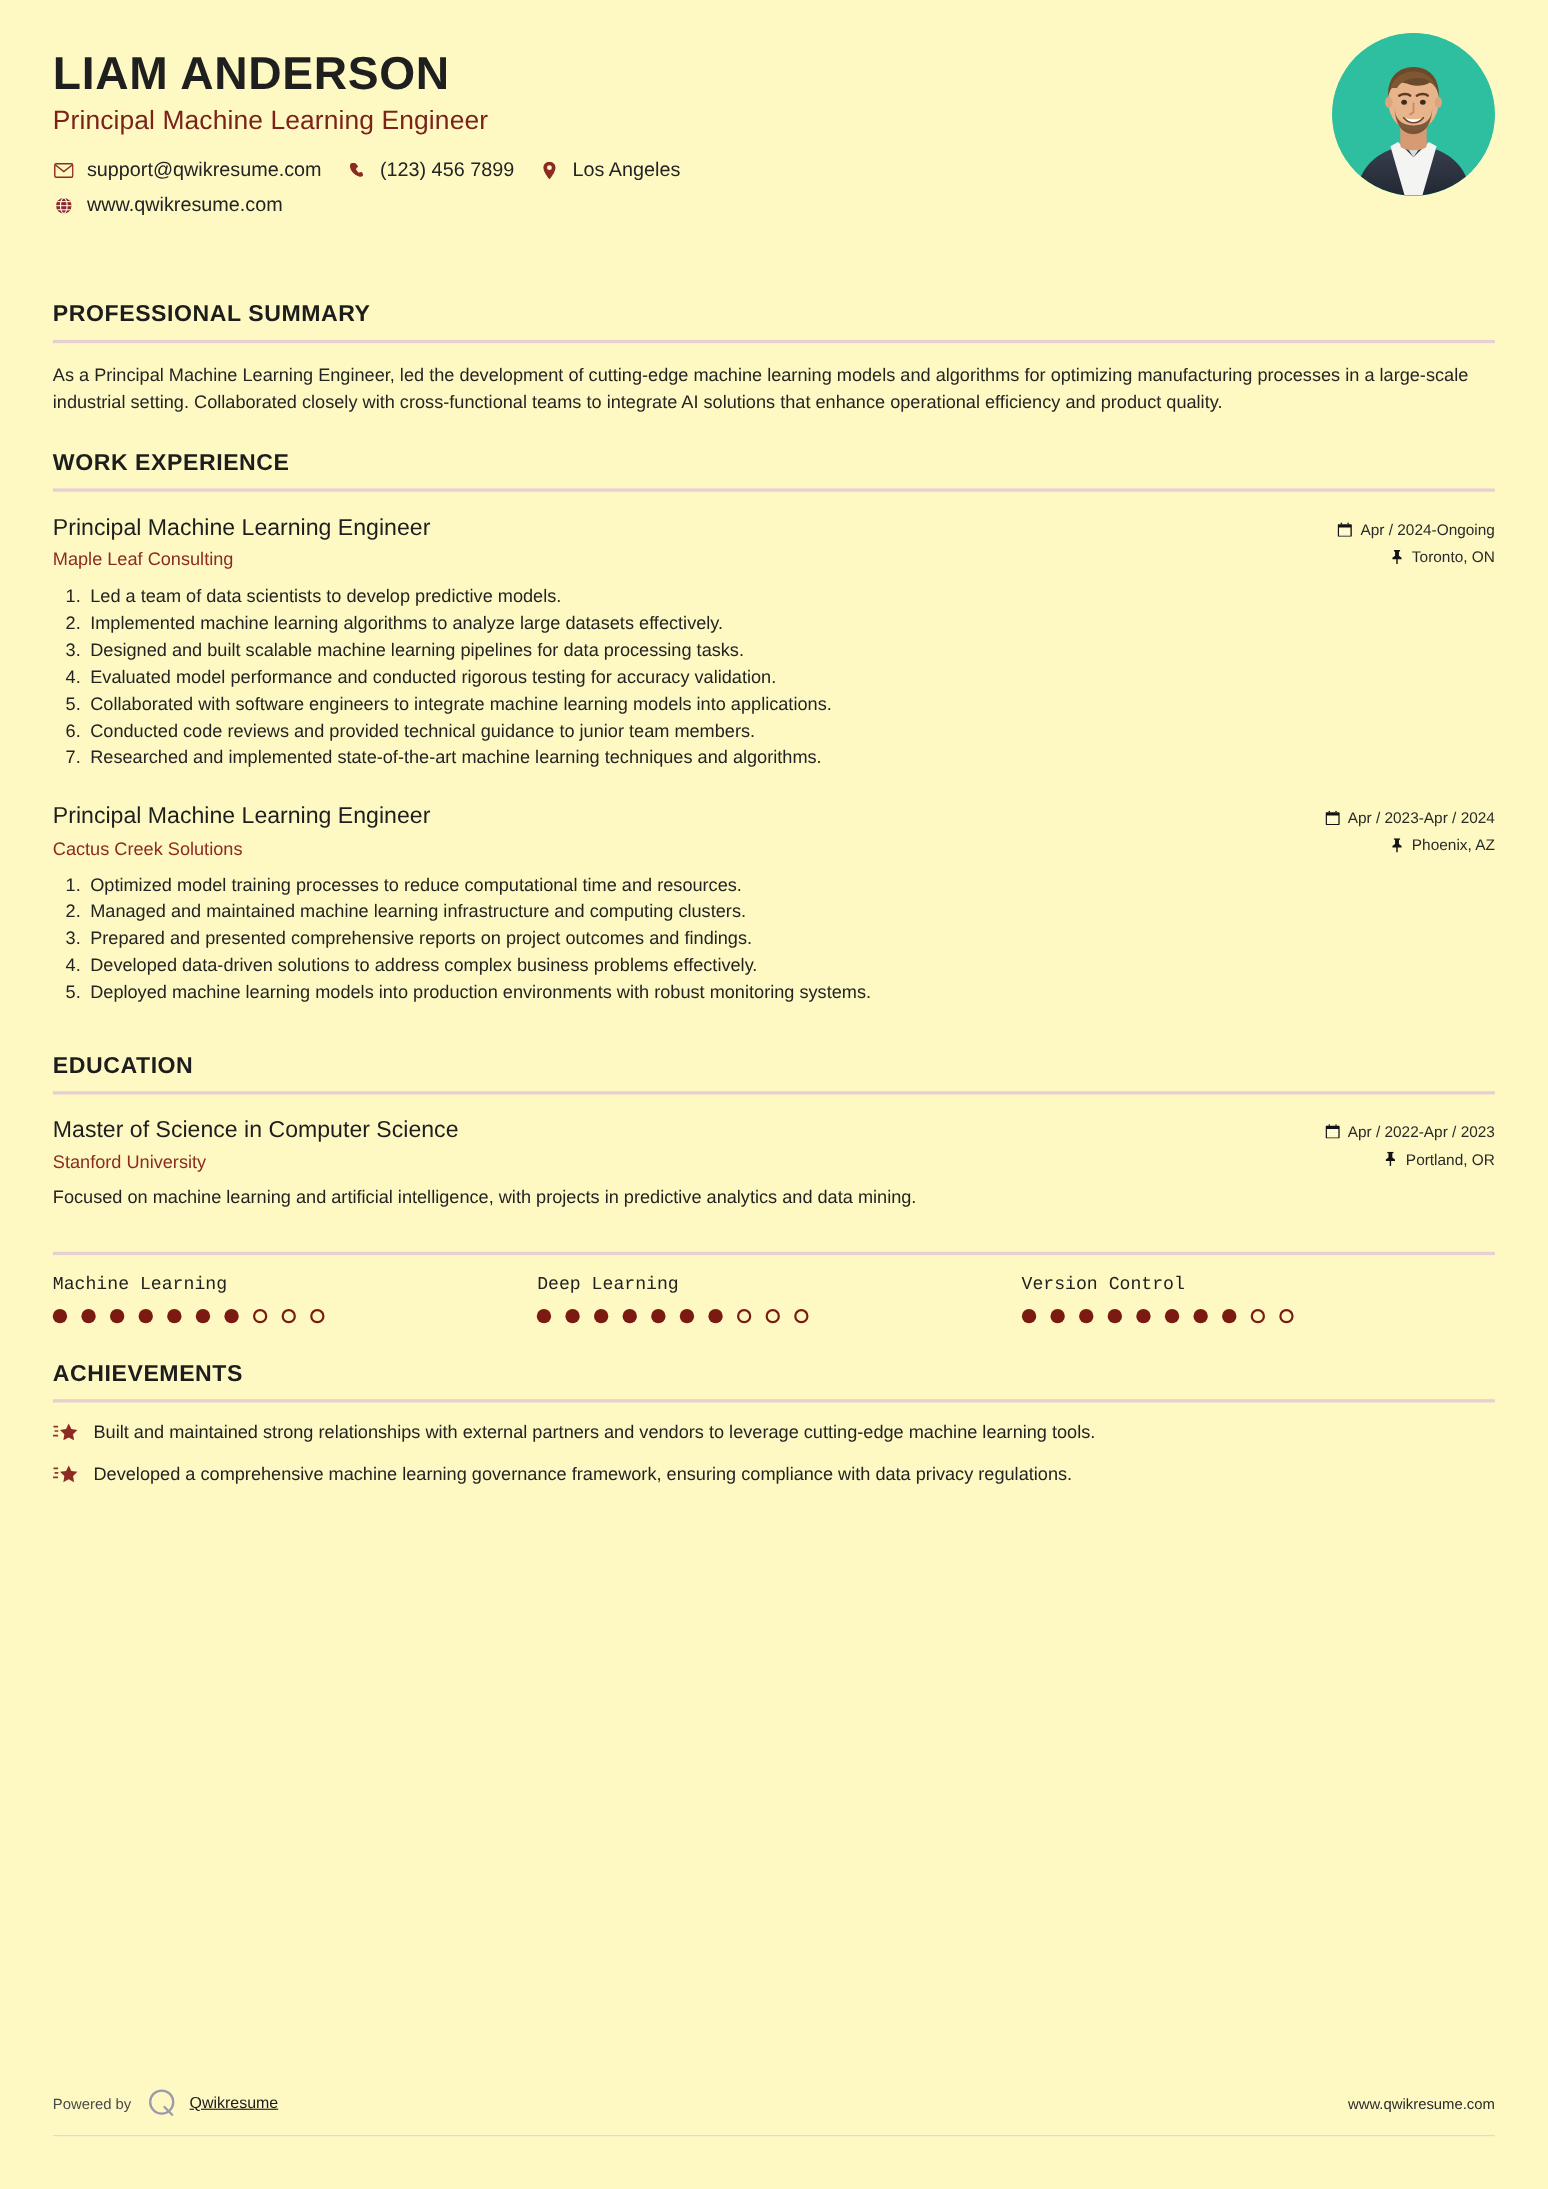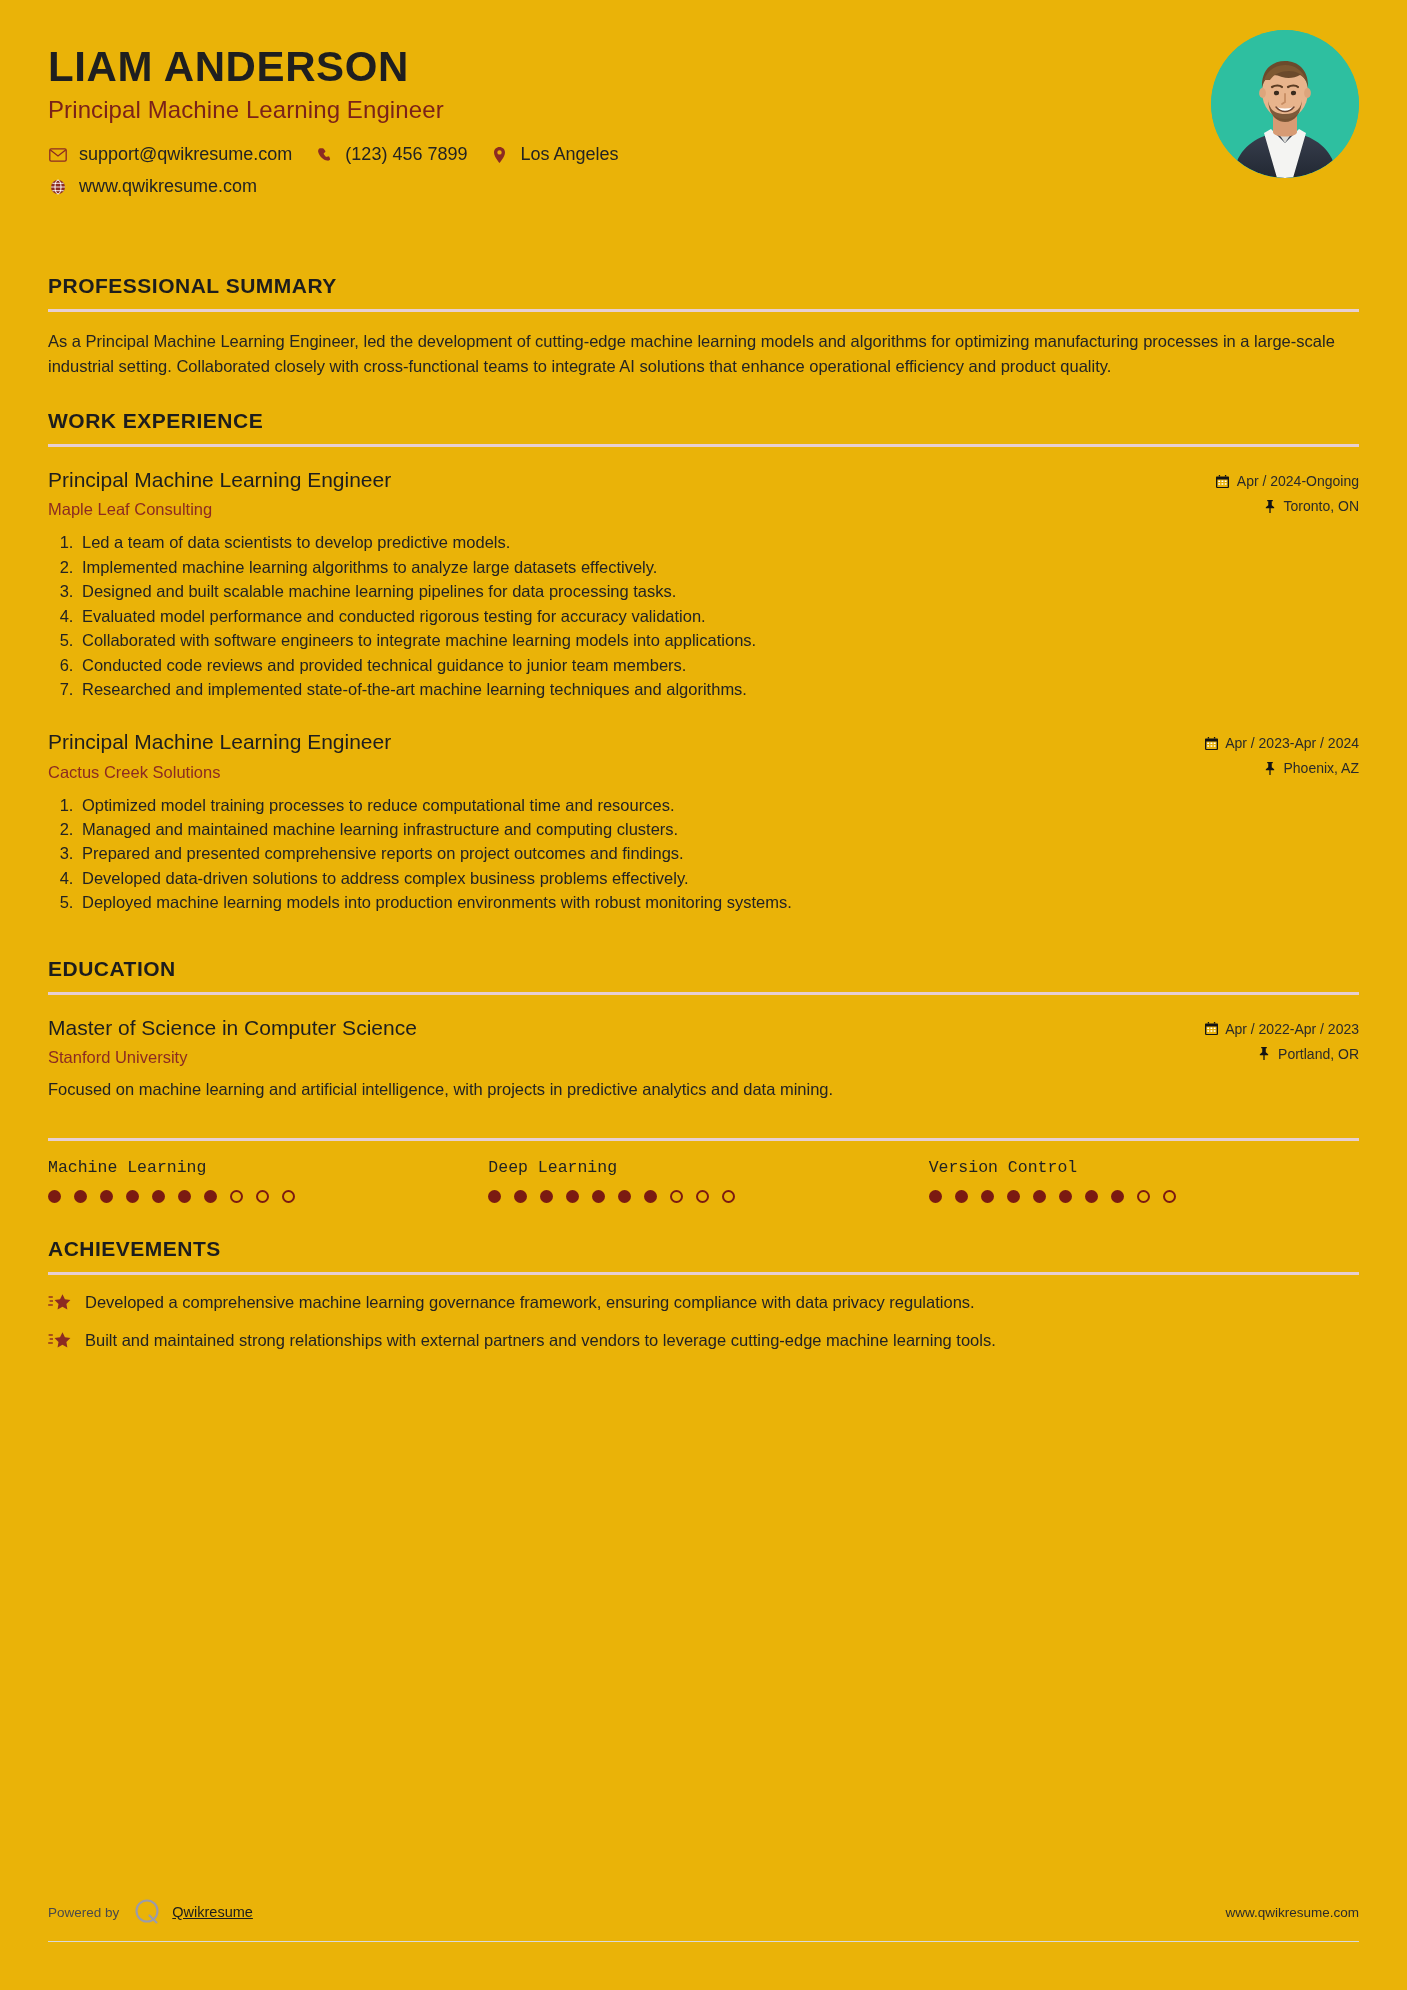--- a/index.html
+++ b/index.html
@@ -10,21 +10,21 @@
   body {
     font-family: "Liberation Sans", sans-serif;
     color: #1c1c1c;
     -webkit-font-smoothing: antialiased;
   }
   .page {
     position: relative;
     width: 1407px;
     height: 1990px;
     margin: 0 auto;
-    background: #eab308;
+    background: #fef9c3;
     box-sizing: border-box;
     overflow: hidden;
   }
   .inner {
     position: absolute;
     left: 48px;
     right: 48px;
     top: 0;
   }
 
@@ -545,30 +545,30 @@
       <div class="section-rule"></div>
 
       <div class="ach-list">
         <div class="ach-item">
           <span class="star-ic">
             <svg width="24" height="22" viewBox="0 0 24 22" fill="currentColor">
               <path d="M14.5 1.2l2.4 5 5.5.8-4 3.9.95 5.5-4.9-2.6-4.9 2.6.95-5.5-4-3.9 5.5-.8z"></path>
               <path d="M0.6 3.2h4.2v1.5H0.6zM1.6 7.2h3.4v1.5H1.6zM0.2 11.3h4.6v1.5H0.2z" opacity="0.95"></path>
             </svg>
           </span>
-          <div class="ach-text">Developed a comprehensive machine learning governance framework, ensuring compliance with data privacy regulations.</div>
+          <div class="ach-text">Built and maintained strong relationships with external partners and vendors to leverage cutting-edge machine learning tools.</div>
         </div>
         <div class="ach-item">
           <span class="star-ic">
             <svg width="24" height="22" viewBox="0 0 24 22" fill="currentColor">
               <path d="M14.5 1.2l2.4 5 5.5.8-4 3.9.95 5.5-4.9-2.6-4.9 2.6.95-5.5-4-3.9 5.5-.8z"></path>
               <path d="M0.6 3.2h4.2v1.5H0.6zM1.6 7.2h3.4v1.5H1.6zM0.2 11.3h4.6v1.5H0.2z" opacity="0.95"></path>
             </svg>
           </span>
-          <div class="ach-text">Built and maintained strong relationships with external partners and vendors to leverage cutting-edge machine learning tools.</div>
+          <div class="ach-text">Developed a comprehensive machine learning governance framework, ensuring compliance with data privacy regulations.</div>
         </div>
       </div>
     </div>
 
   </div>
 
   <div class="footer">
     <div class="footer-row">
       <div class="powered">
         <span>Powered by</span>

